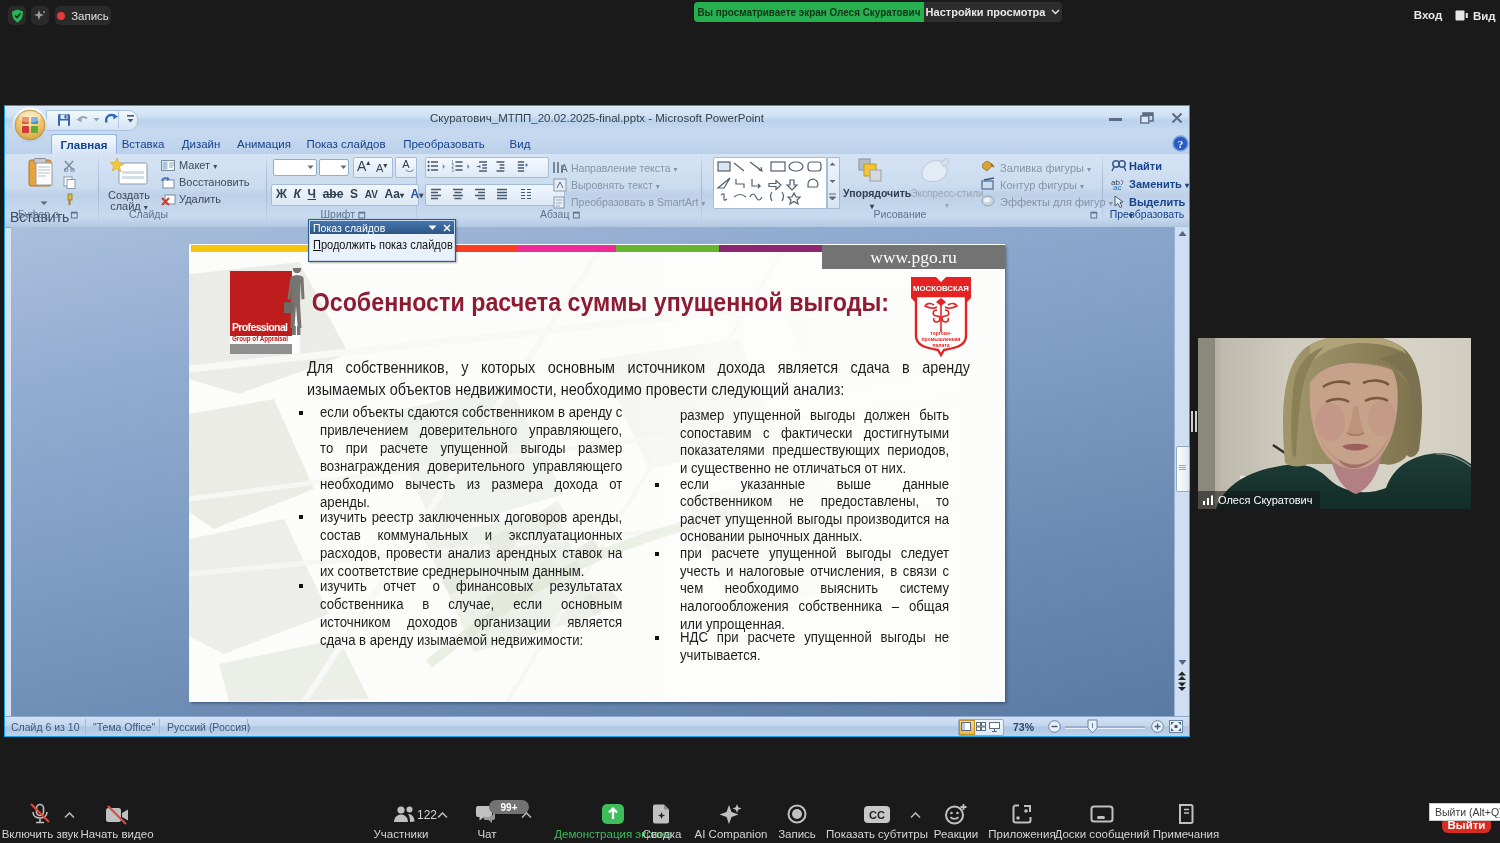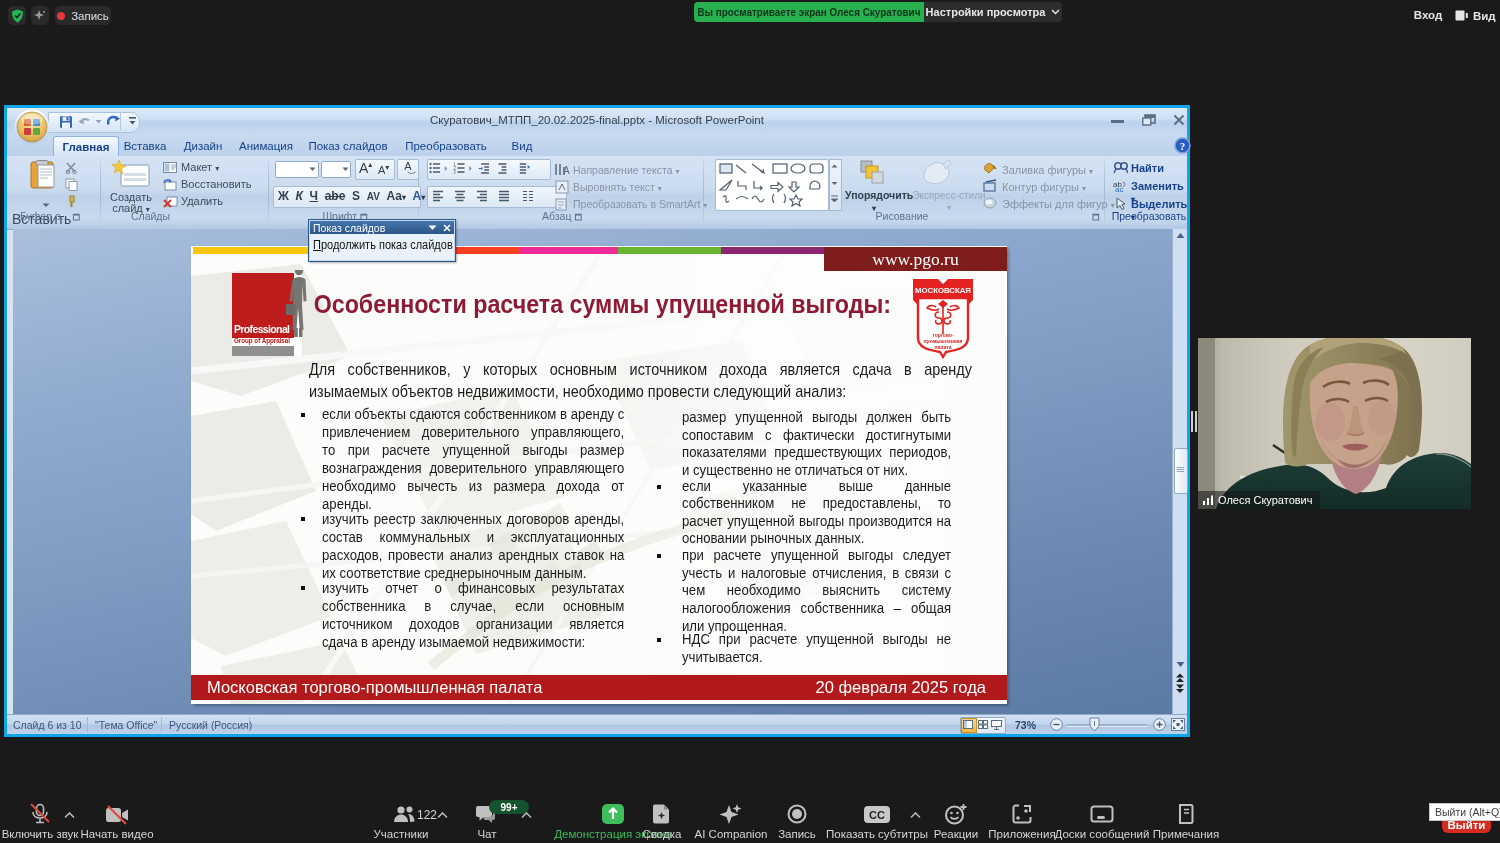--- a/index.html
+++ b/index.html
@@ -3,36 +3,36 @@
 <style>
   html,body{margin:0;padding:0;}
   body{width:1500px;height:843px;overflow:hidden;background:#1a1a1a;font-family:"Liberation Sans",sans-serif;position:relative;}
   .abs{position:absolute;}
   
   .topbtn{position:absolute;top:6px;height:19px;background:#2a2a2a;border-radius:5px;display:flex;align-items:center;justify-content:center;}
   #greenbanner{position:absolute;left:694px;top:2px;width:230px;height:20px;background:#26b050;border-radius:4px 0 0 4px;color:#12331a;font-size:11px;font-weight:bold;display:flex;align-items:center;justify-content:center;white-space:nowrap;}
   #greenbanner span{transform:scaleX(.9);}
   #viewset{position:absolute;left:924px;top:2px;width:138px;height:20px;background:#2d2d2d;border-radius:0 4px 4px 0;color:#e8e8e8;font-size:11px;font-weight:bold;display:flex;align-items:center;justify-content:center;gap:6px;white-space:nowrap;}
   
-  #ppt{position:absolute;left:4px;top:105px;width:1186px;height:632px;background:#d7e3f3;border:3px solid #0ea5e9;box-sizing:border-box;}
+  #ppt{position:absolute;left:4px;top:105px;width:1186px;height:632px;background:#d7e3f3;border:1px solid #0ea5e9;box-sizing:border-box;}
   #titlebar{position:absolute;left:0;top:0;width:100%;height:26px;background:linear-gradient(180deg,#dcebf9 0%,#cfe0f3 40%,#bad2ec 55%,#c7daf0 100%);}
   #tabrow{position:absolute;left:0;top:26px;width:100%;height:22px;background:linear-gradient(180deg,#c8daf0,#bbd0ea);}
   #ribbon{position:absolute;left:0;top:48px;width:100%;height:73px;background:linear-gradient(180deg,#d5e3f4 0%,#cbdcef 45%,#bed1e8 55%,#c8daee 86%,#b2c8e3 100%);border-bottom:1px solid #8fa9ca;}
   .rgsep{position:absolute;top:3px;width:1px;height:63px;background:linear-gradient(180deg,rgba(150,175,205,.2),#9fb8d6 50%,rgba(150,175,205,.2));}
   .rglabel{position:absolute;top:54px;width:100%;text-align:center;font-size:10.5px;color:#5b7390;}
   .tab{position:absolute;top:2px;height:20px;color:#15428b;font-size:11.5px;display:flex;align-items:center;justify-content:center;}
   #tab-active{background:linear-gradient(180deg,#f6fafd,#e4eefa 50%,#d3e3f5);border:1px solid #8db2e3;border-bottom:none;border-radius:3px 3px 0 0;}
   
   #workspace{position:absolute;left:6px;top:121px;right:14px;height:492px;background:linear-gradient(168deg,#aabfdc 0%,#93add1 22%,#7f9cc3 48%,#6a88b1 75%,#5b7aa3 100%);}
   #vscroll{position:absolute;right:0;top:121px;width:14px;height:492px;background:#cfdff1;border-left:1px solid #9ab3d2;}
   #statusbar{position:absolute;left:0;bottom:0;width:100%;height:19px;background:linear-gradient(180deg,#d3e2f4 0%,#c2d6ed 45%,#b0c8e4 55%,#bed2ea 100%);border-top:1px solid #8ba8cc;font-size:10.5px;color:#3c5a7d;}
   
   #slide{position:absolute;left:184px;top:138px;width:816px;height:458px;background:#fdfdfd;box-shadow:1.5px 1.5px 3px rgba(20,30,50,.45);overflow:hidden;}
   .seg{position:absolute;top:1px;height:7px;}
-  #pgobox{position:absolute;right:0;top:1px;width:183px;height:24px;background:#7f1d1d;color:#fff;font-family:"Liberation Serif",serif;font-size:17.5px;text-align:center;line-height:24px;}
+  #pgobox{position:absolute;right:0;top:1px;width:183px;height:24px;background:#737373;color:#fff;font-family:"Liberation Serif",serif;font-size:17.5px;text-align:center;line-height:24px;}
   #slidetitle{position:absolute;left:101px;top:44px;width:618px;text-align:center;color:#8e1a33;font-size:25px;font-weight:bold;transform:scaleX(.93);transform-origin:50% 0;white-space:nowrap;}
   .bodytext{color:#1c1c1c;font-size:15.5px;transform-origin:0 0;}
   .lnL{left:131px;width:356px;transform:scaleX(.849);}
   .lnR{left:491px;width:317px;transform:scaleX(.849);}
   .intro{left:118px;width:780px;transform:scaleX(.85);font-size:17px !important;}
   .jline{text-align:justify;text-align-last:justify;white-space:nowrap;}
   .lline{text-align:left;}
   .bullet{position:absolute;width:4px;height:4px;background:#111;}
   #redfooter{position:absolute;left:0;top:429px;width:100%;height:25px;background:#b2191b;color:#fff;font-size:16.5px;}
   
@@ -540,24 +540,20 @@
     <div class="bodytext jline lnR abs" style="top:248px;">собственником не предоставлены, то</div>
     <div class="bodytext jline lnR abs" style="top:266px;">расчет упущенной выгоды производится на</div>
     <div class="bodytext lline lnR abs" style="top:283px;">основании рыночных данных.</div>
     <div class="bodytext jline lnR abs" style="top:300px;">при расчете упущенной выгоды следует</div>
     <div class="bodytext jline lnR abs" style="top:318px;">учесть и налоговые отчисления, в связи с</div>
     <div class="bodytext jline lnR abs" style="top:335px;">чем необходимо выяснить систему</div>
     <div class="bodytext jline lnR abs" style="top:353px;">налогообложения собственника – общая</div>
     <div class="bodytext lline lnR abs" style="top:371px;">или упрощенная.</div>
     <div class="bodytext jline lnR abs" style="top:384px;">НДС при расчете упущенной выгоды не</div>
     <div class="bodytext lline lnR abs" style="top:402px;">учитывается.</div>
-    <div id="redfooter">
-      <div class="abs" style="left:16px;top:3px;">Московская торгово-промышленная палата</div>
-      <div class="abs" style="right:21px;top:3px;">20 февраля 2025 года</div>
-    </div>
   </div>
 </div>
 
 <div class="abs" style="left:308px;top:219px;width:146px;height:41px;background:#e9f1fb;border:1px solid #30598c;box-shadow:0 0 0 1px #c6d8ee inset, 1px 1px 2px rgba(0,0,0,.3);">
   <div class="abs" style="left:1px;top:1px;right:1px;height:13px;background:linear-gradient(180deg,#4476ae,#2d5586);color:#fff;font-size:10.5px;padding:0 3px;display:flex;align-items:center;">Показ слайдов
     <svg style="margin-left:auto;" width="9" height="6" viewBox="0 0 9 6">
         <path d="M0.5 0.5 L4.5 5 L8.5 0.5Z" fill="#fff"></path>
       </svg>
     <svg style="margin-left:6px;" width="8" height="8" viewBox="0 0 8 8">
         <path d="M1 1 L7 7 M7 1 L1 7" stroke="#fff" stroke-width="1.5"></path>
@@ -682,21 +678,21 @@
   </svg>
 <div class="tbitem" style="left:447px;top:803px;width:80px;">
   <div class="tbicon">
     <svg width="24" height="21" viewBox="0 0 24 21">
       <path d="M3 2 h12 a2 2 0 0 1 2 2 v7 a2 2 0 0 1 -2 2 h-6 l-4.5 3.5 v-3.5 h-1.5 a2 2 0 0 1 -2 -2 v-7 a2 2 0 0 1 2 -2Z" fill="#c0c0c0"></path>
       <path d="M18 7 a2 2 0 0 1 2 2 v5 a2 2 0 0 1 -2 2 h-1 v3 l-3.5 -3 h-3 a2 2 0 0 1 -2 -2 v-1 h5.5 a4 4 0 0 0 4 -4Z" fill="#9a9a9a"></path>
     </svg>
   </div>
   <div>Чат</div>
 </div>
-<div class="abs" style="left:489px;top:800px;width:40px;height:14px;background:#14532d;border-radius:8px;color:#fff;font-size:10px;font-weight:bold;text-align:center;line-height:15px;">99+</div>
+<div class="abs" style="left:489px;top:800px;width:40px;height:14px;background:#737373;border-radius:8px;color:#fff;font-size:10px;font-weight:bold;text-align:center;line-height:15px;">99+</div>
 <svg class="abs" style="left:521px;top:812px;" width="11" height="7" viewBox="0 0 11 7">
     <path d="M1 5.5 L5.5 1 L10 5.5" stroke="#b8b8b8" stroke-width="1.6" fill="none"></path>
   </svg>
 <div class="tbitem" style="left:517px;top:803px;width:120px;color:#3dbe5b;margin-left:36px;">
   <div class="tbicon">
     <svg width="26" height="22" viewBox="0 0 26 22">
         <rect x="2" y="1" width="22" height="20" rx="5" fill="#3dbe5b"></rect>
         <path d="M13 6 L13 16 M9 9.5 L13 5.5 L17 9.5" stroke="#fff" stroke-width="2.2" fill="none"></path>
       </svg>
   </div>

